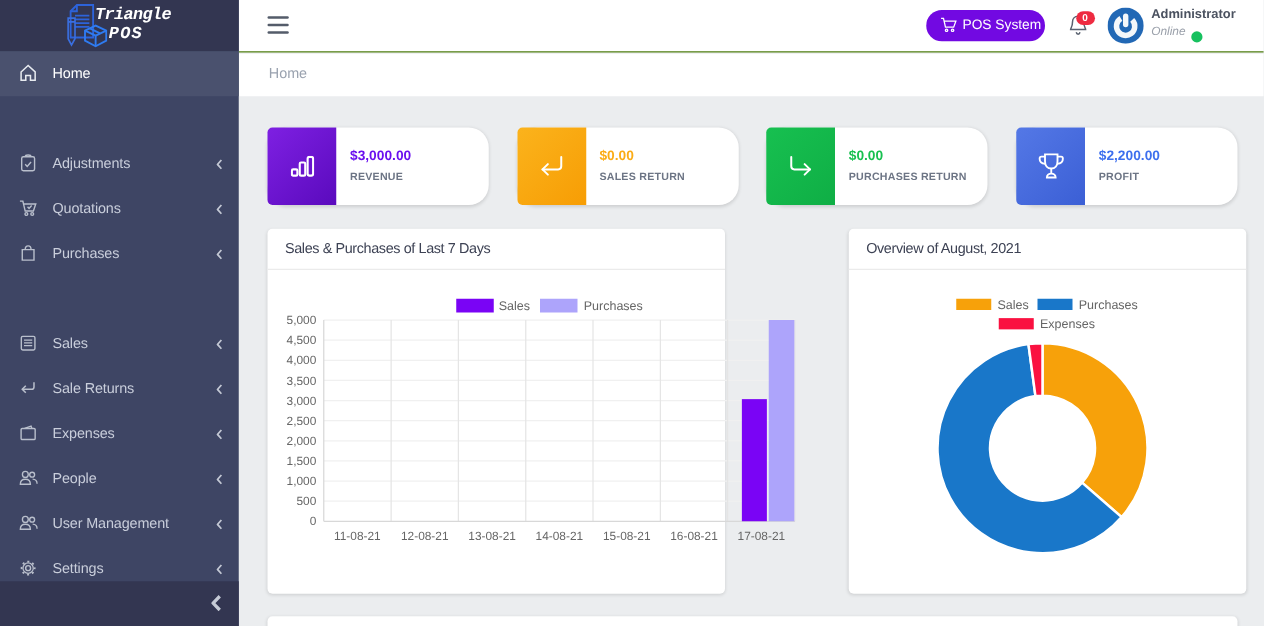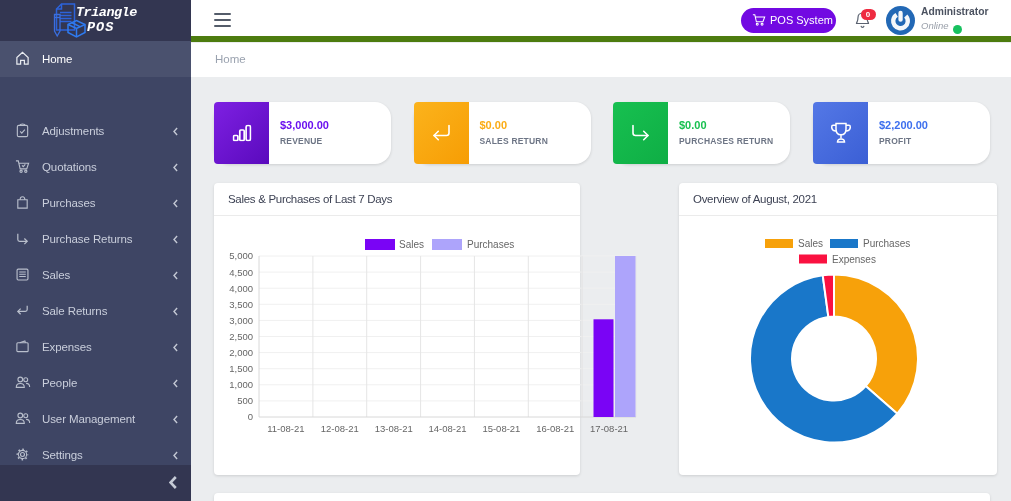--- a/index.html
+++ b/index.html
@@ -14,21 +14,21 @@
 
 .logo-text { position:absolute; left:76px; top:6px; color:#fff; font-family:"Liberation Mono", monospace; font-style:italic; font-weight:bold; font-size:13.5px; line-height:14.5px; letter-spacing:-0.5px; }
 .logo-text .pos { margin-left:11px; letter-spacing:1px; }
 .menu-item { position:absolute; left:0; width:191px; height:36px; color:#c9cedb; font-size:11.5px; letter-spacing:-0.1px; }
 .menu-item .lbl { position:absolute; left:42px; top:12px; }
 .menu-item .arr { position:absolute; left:auto !important; right:13px; top:13.5px !important; }
 .menu-item.active { background:#4a516e; color:#fff; }
 .menu-item svg { position:absolute; left:15px; top:10px; }
 
 
-#navbar { left:191px; top:0; width:820px; height:42px; background:#fff; border-bottom:6px solid #4d7c0f; z-index:4; }
+#navbar { left:191px; top:0; width:820px; height:42px; background:#fff; border-bottom:1px solid #4d7c0f; z-index:4; }
 #crumbbar { left:191px; top:43px; width:820px; height:34px; background:#fff; z-index:3; }
 #crumbbar .home { position:absolute; left:24px; top:10px; color:#9aa2af; font-size:11.5px; }
 .burger { position:absolute; left:23px; top:13px; width:16.5px; }
 .burger div { height:2px; background:#545c6a; margin-bottom:4px; border-radius:1px; }
 #posbtn { position:absolute; left:550px; top:8px; width:95px; height:25px; background:#7209e2; border-radius:13px; color:#fff; font-size:11px; }
 #posbtn span { position:absolute; left:29px; top:6px; white-space:nowrap; }
 #posbtn svg { position:absolute; left:11px; top:5px; }
 .bell { position:absolute; left:663px; top:11px; }
 .badge { position:absolute; left:669.5px; top:8.5px; min-width:15px; height:11px; background:#ee2b41; border-radius:6px; color:#fff; font-size:8px; font-weight:bold; text-align:center; line-height:11px; padding:0 2px; }
 .avatar { position:absolute; left:695px; top:6px; width:29px; height:29px; }
@@ -116,30 +116,20 @@
   <div class="menu-item" style="top:185px;">
     <svg width="15" height="15" viewBox="0 0 16 16" fill="none" stroke="#b9bfcc" stroke-width="1.2">
         <path d="M3 5 H13 V14 H3 Z"></path>
         <path d="M5.5 5 C5.5 2.8 6.5 1.8 8 1.8 C9.5 1.8 10.5 2.8 10.5 5"></path>
       </svg>
     <span class="lbl">Purchases</span>
       <svg class="arr" width="5" height="9" viewBox="0 0 5 9" fill="none" stroke="#c3c8d4" stroke-width="1.4">
         <path d="M4.1 1 L1 4.5 L4.1 8"></path>
       </svg>
   </div>
-  <div class="menu-item" style="top:221px;">
-    <svg width="15" height="15" viewBox="0 0 16 16" fill="none" stroke="#b9bfcc" stroke-width="1.3">
-        <path d="M3 3 V9 C3 10.1 3.9 11 5 11 H13"></path>
-        <path d="M10 8 L13 11 L10 14"></path>
-      </svg>
-    <span class="lbl">Purchase Returns</span>
-      <svg class="arr" width="5" height="9" viewBox="0 0 5 9" fill="none" stroke="#c3c8d4" stroke-width="1.4">
-        <path d="M4.1 1 L1 4.5 L4.1 8"></path>
-      </svg>
-  </div>
   <div class="menu-item" style="top:257px;">
     <svg width="15" height="15" viewBox="0 0 16 16" fill="none" stroke="#b9bfcc" stroke-width="1.2">
         <rect x="2.2" y="2.2" width="11.6" height="11.6" rx="1.2"></rect>
         <path d="M4.5 5.4 H11.5 M4.5 7.8 H11.5 M4.5 10.2 H11.5" stroke-width="1.1"></path>
       </svg>
     <span class="lbl">Sales</span>
       <svg class="arr" width="5" height="9" viewBox="0 0 5 9" fill="none" stroke="#c3c8d4" stroke-width="1.4">
         <path d="M4.1 1 L1 4.5 L4.1 8"></path>
       </svg>
   </div>

